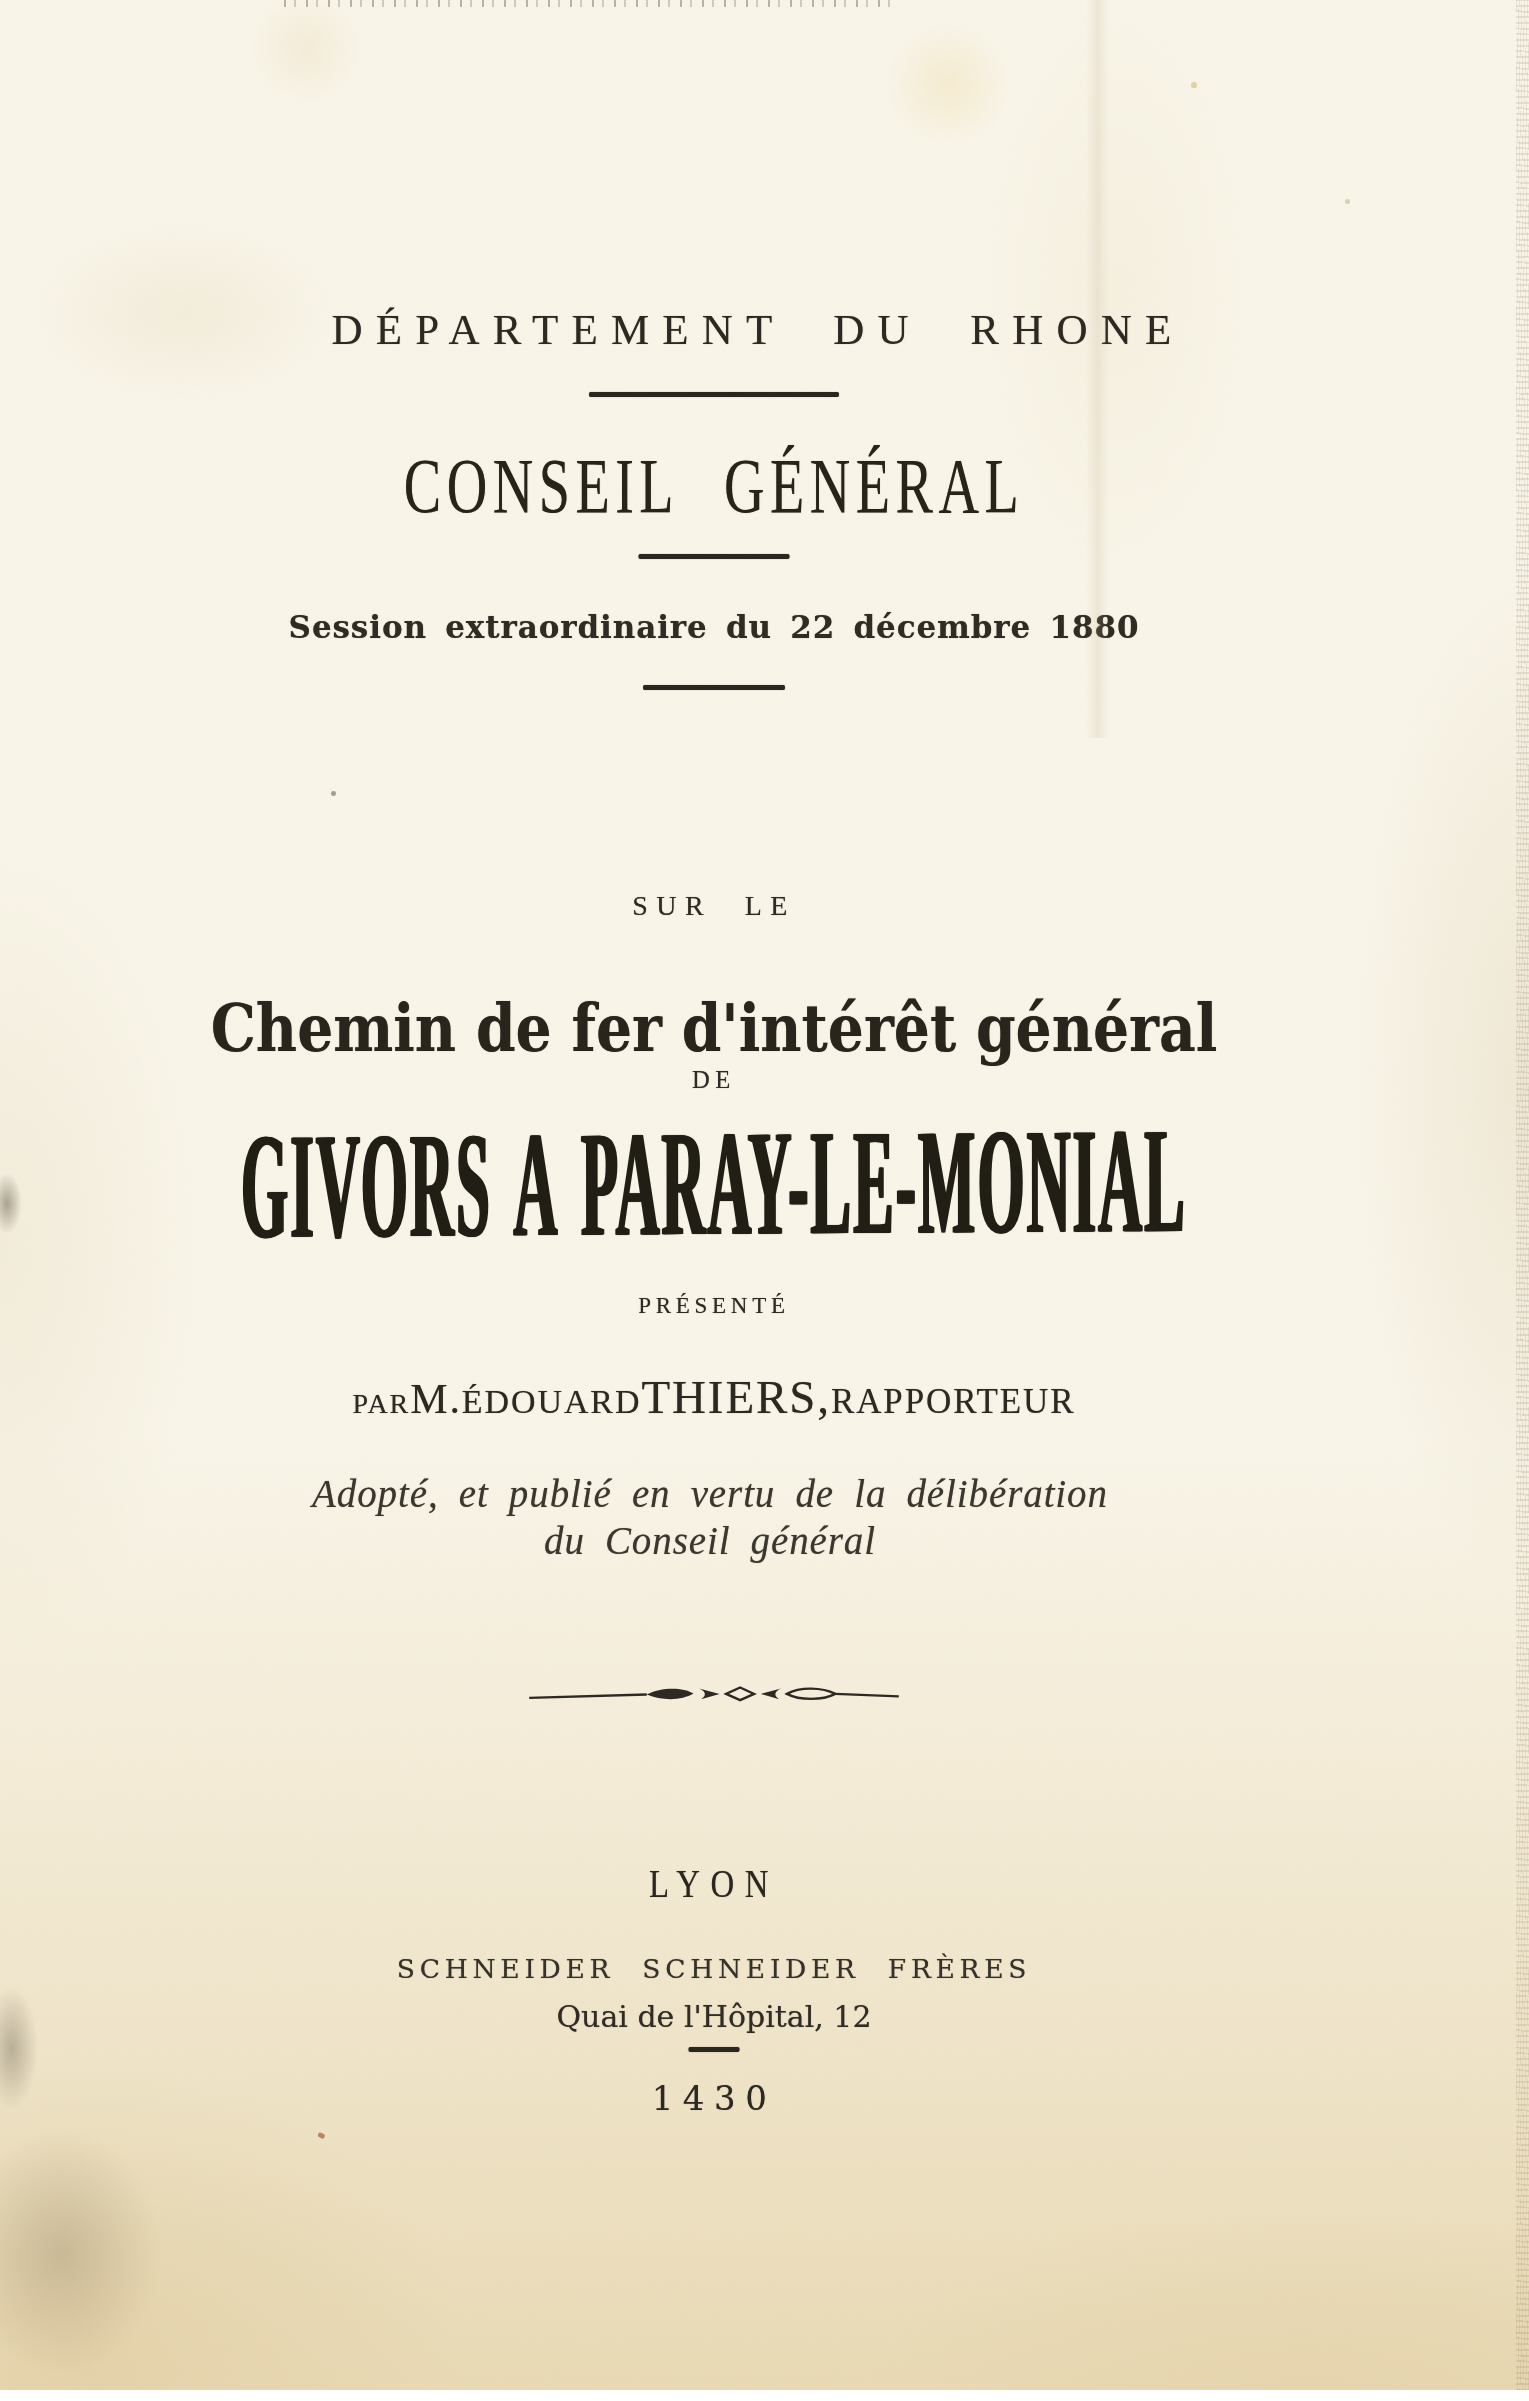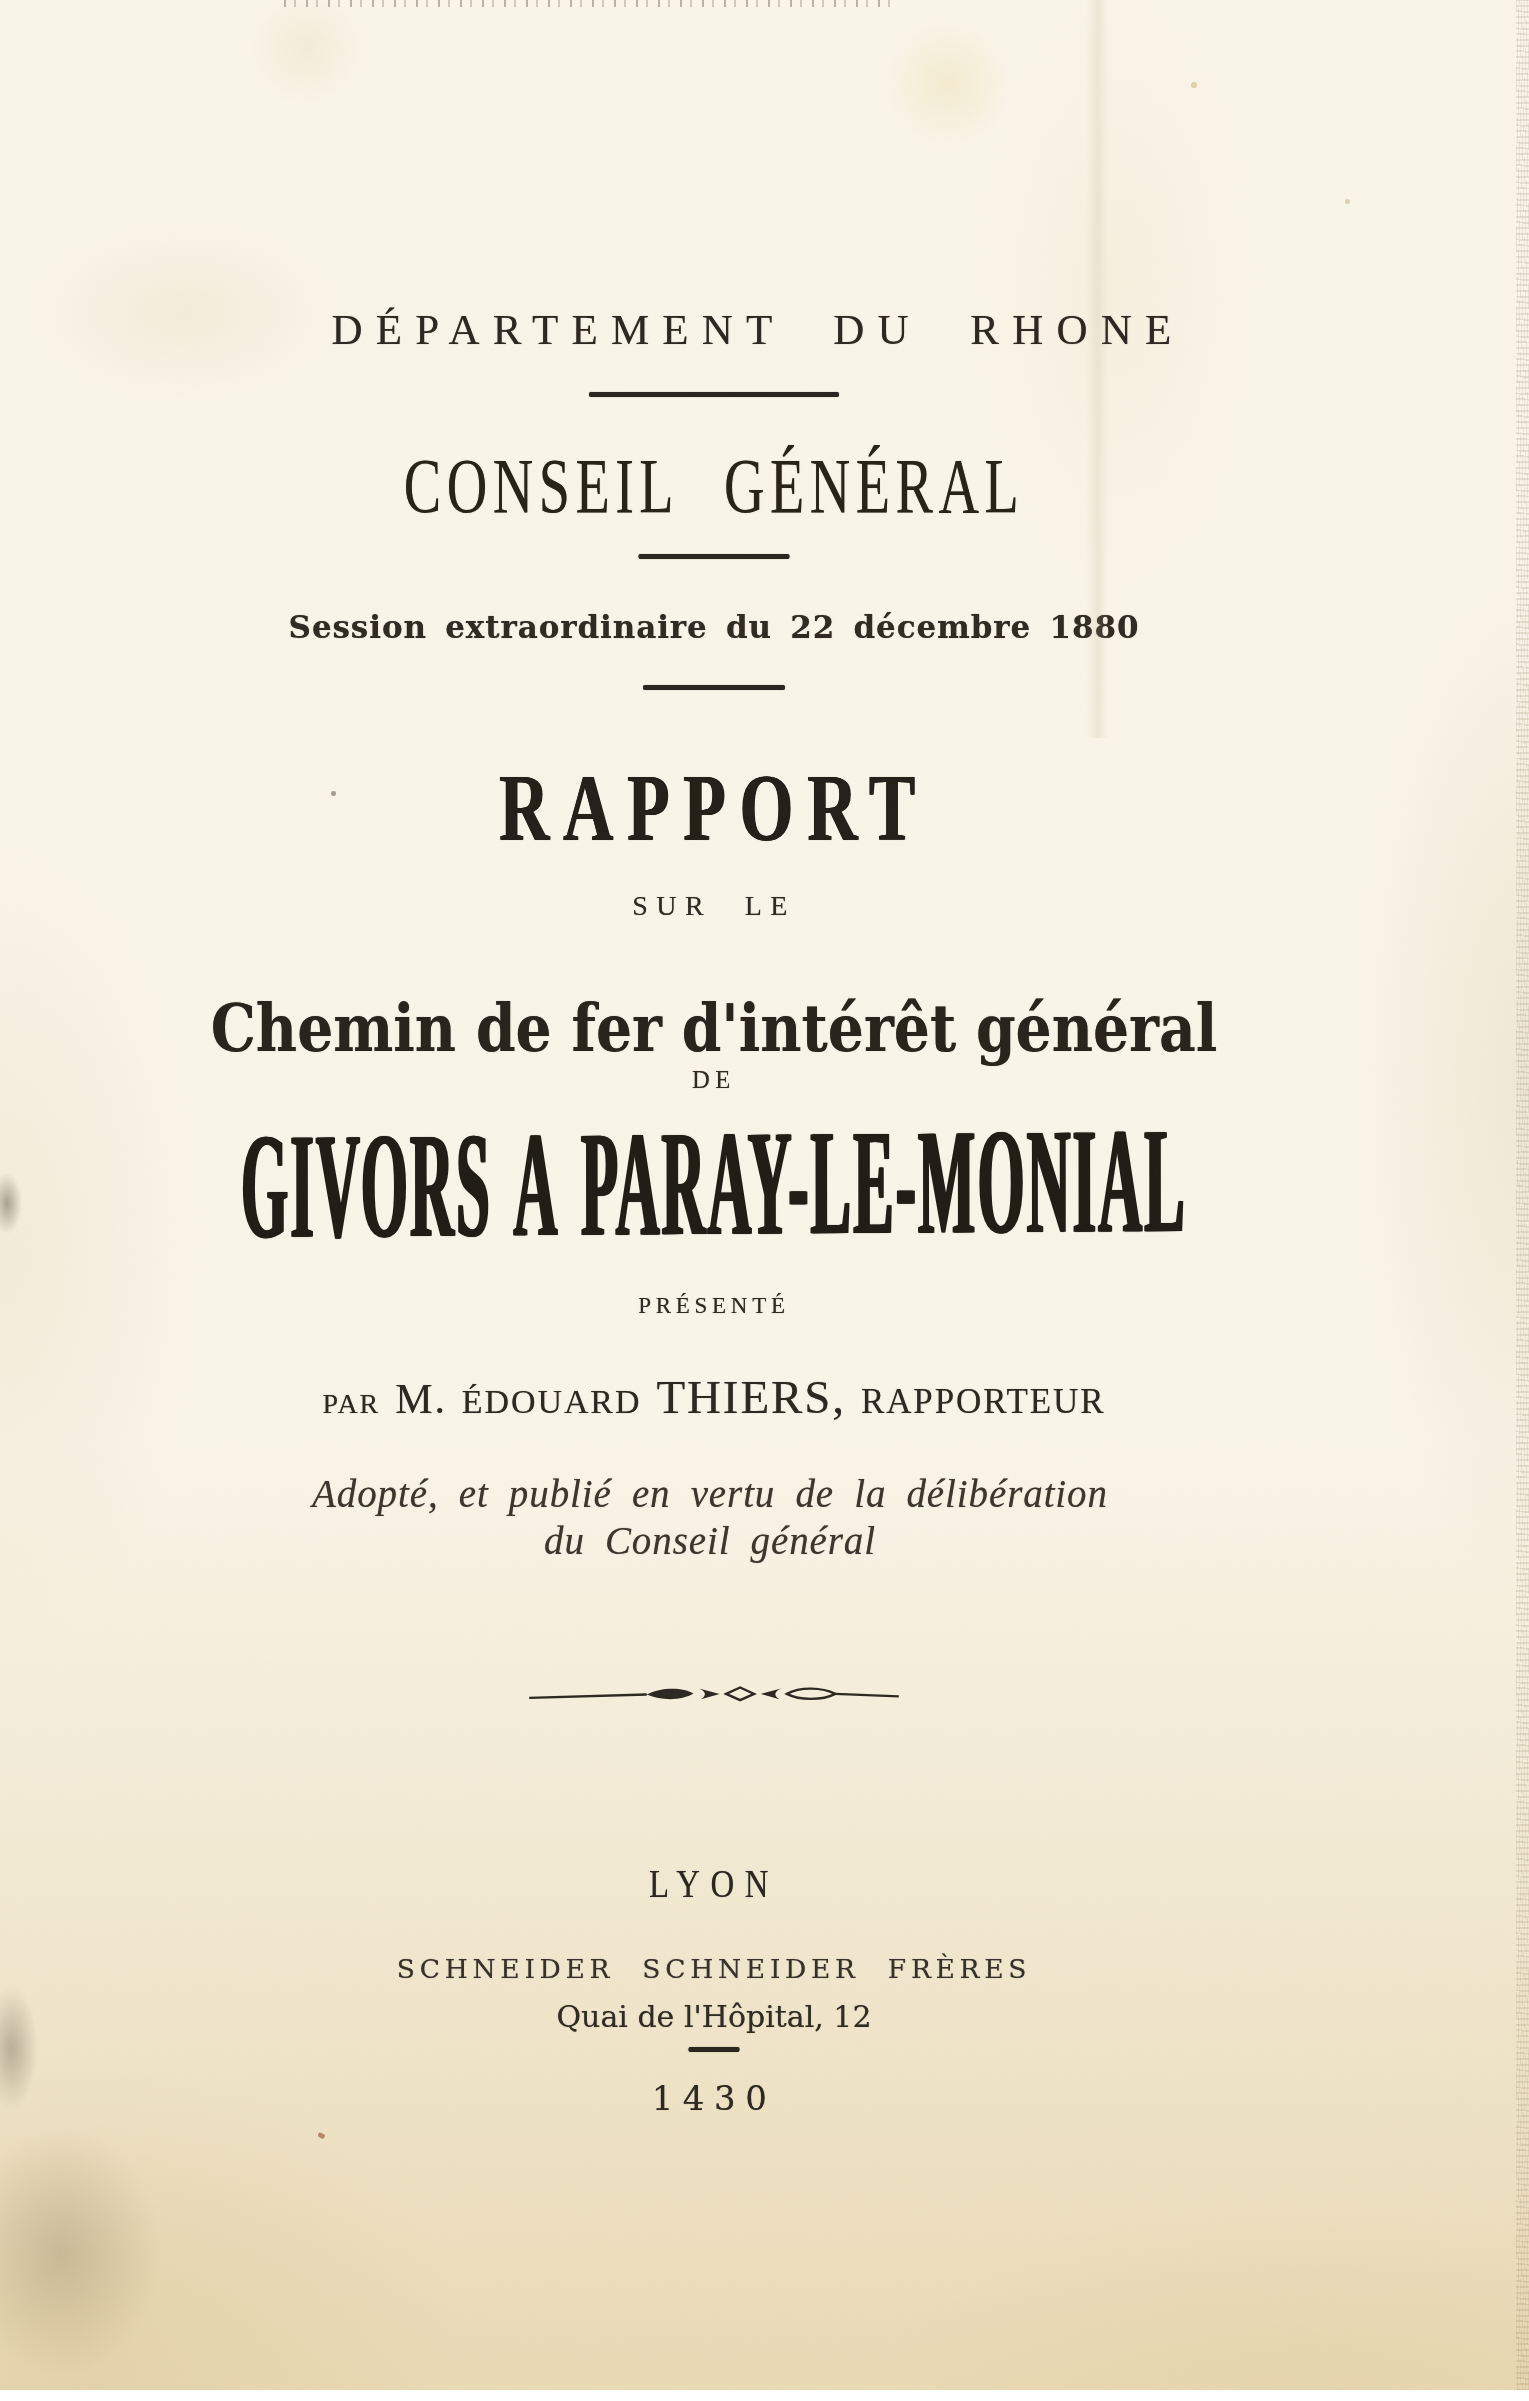--- a/index.html
+++ b/index.html
@@ -39,21 +39,21 @@
   .rapport{top:753px;font-size:95px;font-weight:700;color:#232019;}
   .rapport .squish{transform:scaleX(.73);letter-spacing:19px;text-shadow:0.9px 0 0 currentColor,-0.5px 0 0 currentColor,0 0 0.9px rgba(30,27,20,.6);}
   .surle{top:890px;font-size:28px;letter-spacing:8.5px;word-spacing:17px;}
   .chemin{top:958px;font-family:"DejaVu Serif",serif;font-weight:700;font-size:66px;color:#28241c;margin-top:31px;}
   .chemin .squish{transform:scaleX(.86);}
   .de{top:1066px;font-size:24.6px;letter-spacing:5.7px;}
   .givors{top:1096px;font-size:151px;font-weight:700;color:#201d15;}
   .givors .squish{transform:scaleX(.40) rotate(-0.15deg);letter-spacing:5.7px;word-spacing:19px;
     text-shadow:2.8px 0 0 currentColor,-2.8px 0 0 currentColor,0 0 1.9px rgba(25,22,15,.6);}
   .presente{top:1293px;font-size:23px;letter-spacing:4.7px;}
-  .author{top:1370px;left:714px;transform:translateX(-50%);display:flex;align-items:baseline;gap:15px;color:#2c2821;}
+  .author{top:1370px;left:714px;transform:translateX(-50%);display:flex;align-items:baseline;color:#2c2821;}
   .author span{letter-spacing:1.9px;}
   .ap0{font-size:28px;} .ap1{font-size:42px;} .ap2{font-size:34px;} .ap3{font-size:47px;} .ap4{font-size:35px;}
   .adopt1{top:1471px;left:710px;}
   .adopt2{top:1518px;left:710px;}
   .italic{font-style:italic;font-size:39px;letter-spacing:0.9px;word-spacing:9.5px;color:#3a362e;}
   .ornament{top:1681px;color:#2c2822;}
   .lyon{top:1859px;font-size:41px;color:#2a261f;}
   .lyon .squish{transform:scaleX(.8);letter-spacing:13.2px;}
   .imprimerie{top:1953px;font-family:"DejaVu Serif",serif;font-size:26.5px;letter-spacing:4.7px;word-spacing:15px;color:#35312a;}
   .quai{top:1999px;font-family:"DejaVu Serif",serif;font-size:30px;color:#2f2b24;}
@@ -87,21 +87,20 @@
 
   <div class="abs ctr soft dept">DÉPARTEMENT DU RHONE</div>
   <div class="abs ctr rule rule1"></div>
 
   <div class="abs ctr conseil"><span class="squish soft">CONSEIL GÉNÉRAL</span></div>
   <div class="abs ctr rule rule2"></div>
 
   <div class="abs ctr soft session">Session extraordinaire du 22 décembre 1880</div>
   <div class="abs ctr rule rule3"></div>
 
-  <div class="abs ctr rapport"><span class="squish">RAPPORT</span></div>
   <div class="abs ctr soft surle">SUR LE</div>
 
   <div class="abs ctr chemin"><span class="squish soft">Chemin de fer d'intérêt général</span></div>
   <div class="abs ctr soft de">DE</div>
 
   <div class="abs ctr givors"><span class="squish">GIVORS A PARAY-LE-MONIAL</span></div>
 
   <div class="abs ctr soft presente">PRÉSENTÉ</div>
 
   <div class="abs author soft">

